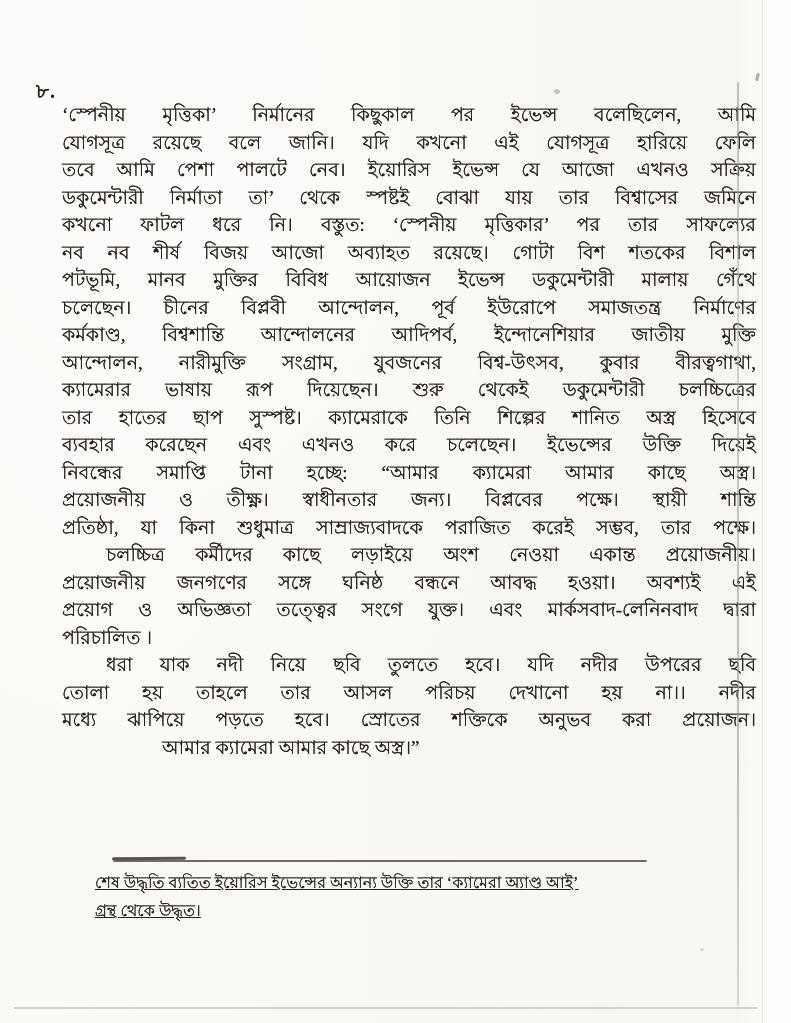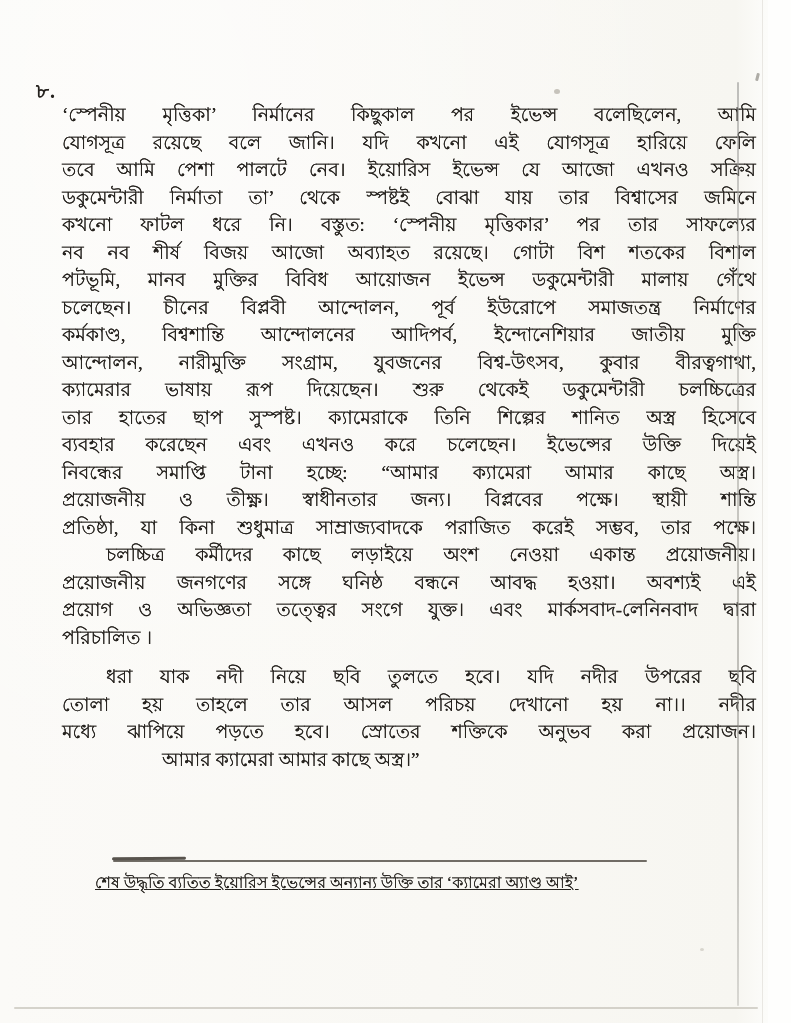--- a/index.html
+++ b/index.html
@@ -26,21 +26,21 @@
     font-size:19px;
     white-space:nowrap;
     text-align:justify;
     text-align-last:justify;
     text-shadow:0 0 .5px rgba(30,26,22,.85);
     overflow:visible;
   }
   .line.flush{text-align-last:left;}
   .line.indent1{padding-left:44px;}
   .line.indent2{padding-left:100px;}
-  .line.para-gap{margin-top:12px;}
+  .line.para-gap{margin-top:0;}
   .footnote-rule{
     position:absolute;left:113px;top:860px;width:534px;height:2px;
     background:#4a453e;opacity:.78;border-radius:2px;
   }
   .footnote-rule-left{
     position:absolute;left:112px;top:857px;width:74px;height:3px;
     background:#3b362f;opacity:.85;border-radius:2px;
     transform:rotate(-.6deg);
   }
   .footnote{
@@ -108,20 +108,21 @@
     <div class="line">তোলা হয় তাহলে তার আসল পরিচয় দেখানো হয় না।।  নদীর</div>
     <div class="line">মধ্যে ঝাপিয়ে পড়তে হবে।  স্রোতের শক্তিকে অনুভব করা  প্রয়োজন।</div>
     <div class="line indent2 flush">আমার ক্যামেরা আমার কাছে অস্ত্র।”</div>
   </div>
 
   <div class="footnote-rule"></div>
   <div class="footnote-rule-left"></div>
 
   <div class="footnote">
     <div class="fline">শেষ উদ্ধৃতি ব্যতিত ইয়োরিস ইভেন্সের অন্যান্য উক্তি তার ‘ক্যামেরা অ্যাণ্ড আই’</div>
+    <div class="fline">গ্রন্থ থেকে উদ্ধৃত।</div>
   </div>
 
   <div class="margin-right-white"></div>
   <div class="edge-right"></div>
   <div class="edge-right-faint"></div>
   <div class="edge-bottom"></div>
   <div class="speck s1"></div>
   <div class="speck s2"></div>
   <div class="speck s3"></div>
 

